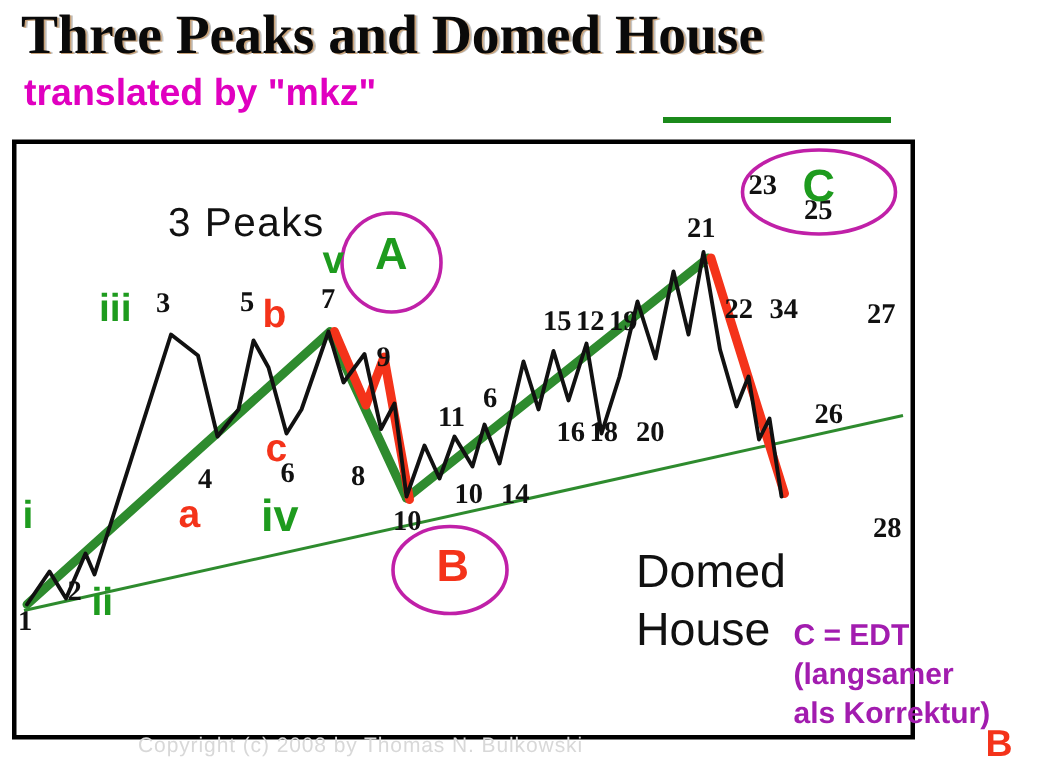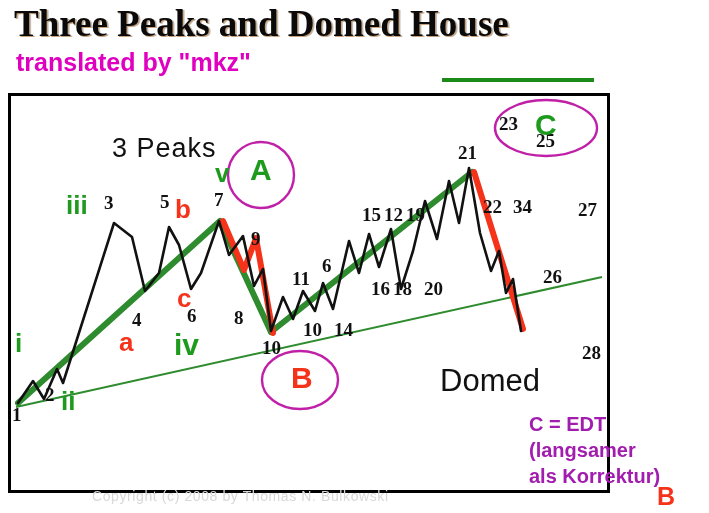--- a/index.html
+++ b/index.html
@@ -36,21 +36,21 @@
     border:3px solid #000;box-sizing:border-box;background:#fff;
   }
   .svg-layer{position:absolute;left:0;top:0;width:709px;height:513px;}
 
   
   .lbl{position:absolute;white-space:nowrap;line-height:1;}
   .num{font-family:"Liberation Serif", serif;font-weight:bold;font-size:19px;color:#111;}
   .grn{font-family:"Liberation Sans", sans-serif;font-weight:bold;color:#1e9b1e;}
   .red{font-family:"Liberation Sans", sans-serif;font-weight:bold;color:#f4331a;}
   .peaks{font-family:"Liberation Sans", sans-serif;font-size:27px;color:#111;letter-spacing:1px;}
-  .domed{font-family:"Liberation Sans", sans-serif;font-size:31px;color:#111;margin-left:16px;}
+  .domed{font-family:"Liberation Sans", sans-serif;font-size:31px;color:#111;}
   .darkgrn{font-family:"Liberation Sans", sans-serif;font-weight:bold;font-size:20px;color:#a21caf;}
   .copyright{
     position:absolute;left:92px;top:452px;
     font-family:"Liberation Sans", sans-serif;font-size:14px;
     color:#d8d8d8;letter-spacing:.6px;white-space:nowrap;margin-top:36px;
   }
   .bigB{
     position:absolute;left:657px;top:482px;
     font-family:"Liberation Sans", sans-serif;font-weight:bold;font-size:25px;color:#f4331a;
   }
@@ -138,20 +138,21 @@
   <div class="lbl red" style="left:175px;top:196px;font-size:26px">b</div>
   <div class="lbl red" style="left:177px;top:285px;font-size:26px">c</div>
 
   <div class="lbl" style="left:250px;top:155px;font-family:'Liberation Sans',sans-serif;font-weight:bold;font-size:30px;color:#1e9b1e">A</div>
   <div class="lbl" style="left:291px;top:363px;font-family:'Liberation Sans',sans-serif;font-weight:bold;font-size:30px;color:#f4331a">B</div>
   <div class="lbl" style="left:535px;top:110px;font-family:'Liberation Sans',sans-serif;font-weight:bold;font-size:30px;color:#1e9b1e">C</div>
 
   <div class="lbl peaks" style="left:112px;top:135px">3 Peaks</div>
 
   <div class="lbl domed" style="left:424px;top:365px">Domed</div>
+  <div class="lbl domed" style="left:424px;top:404px">House</div>
 
   <div class="lbl darkgrn" style="left:529px;top:414px">C = EDT</div>
   <div class="lbl darkgrn" style="left:529px;top:466px">als Korrektur)</div>
   <div class="lbl darkgrn" style="left:529px;top:440px">(langsamer</div>
 
   <div class="bigB">B</div>
 
   <div class="copyright">Copyright (c) 2008 by Thomas N. Bulkowski</div>
 
 </div>

